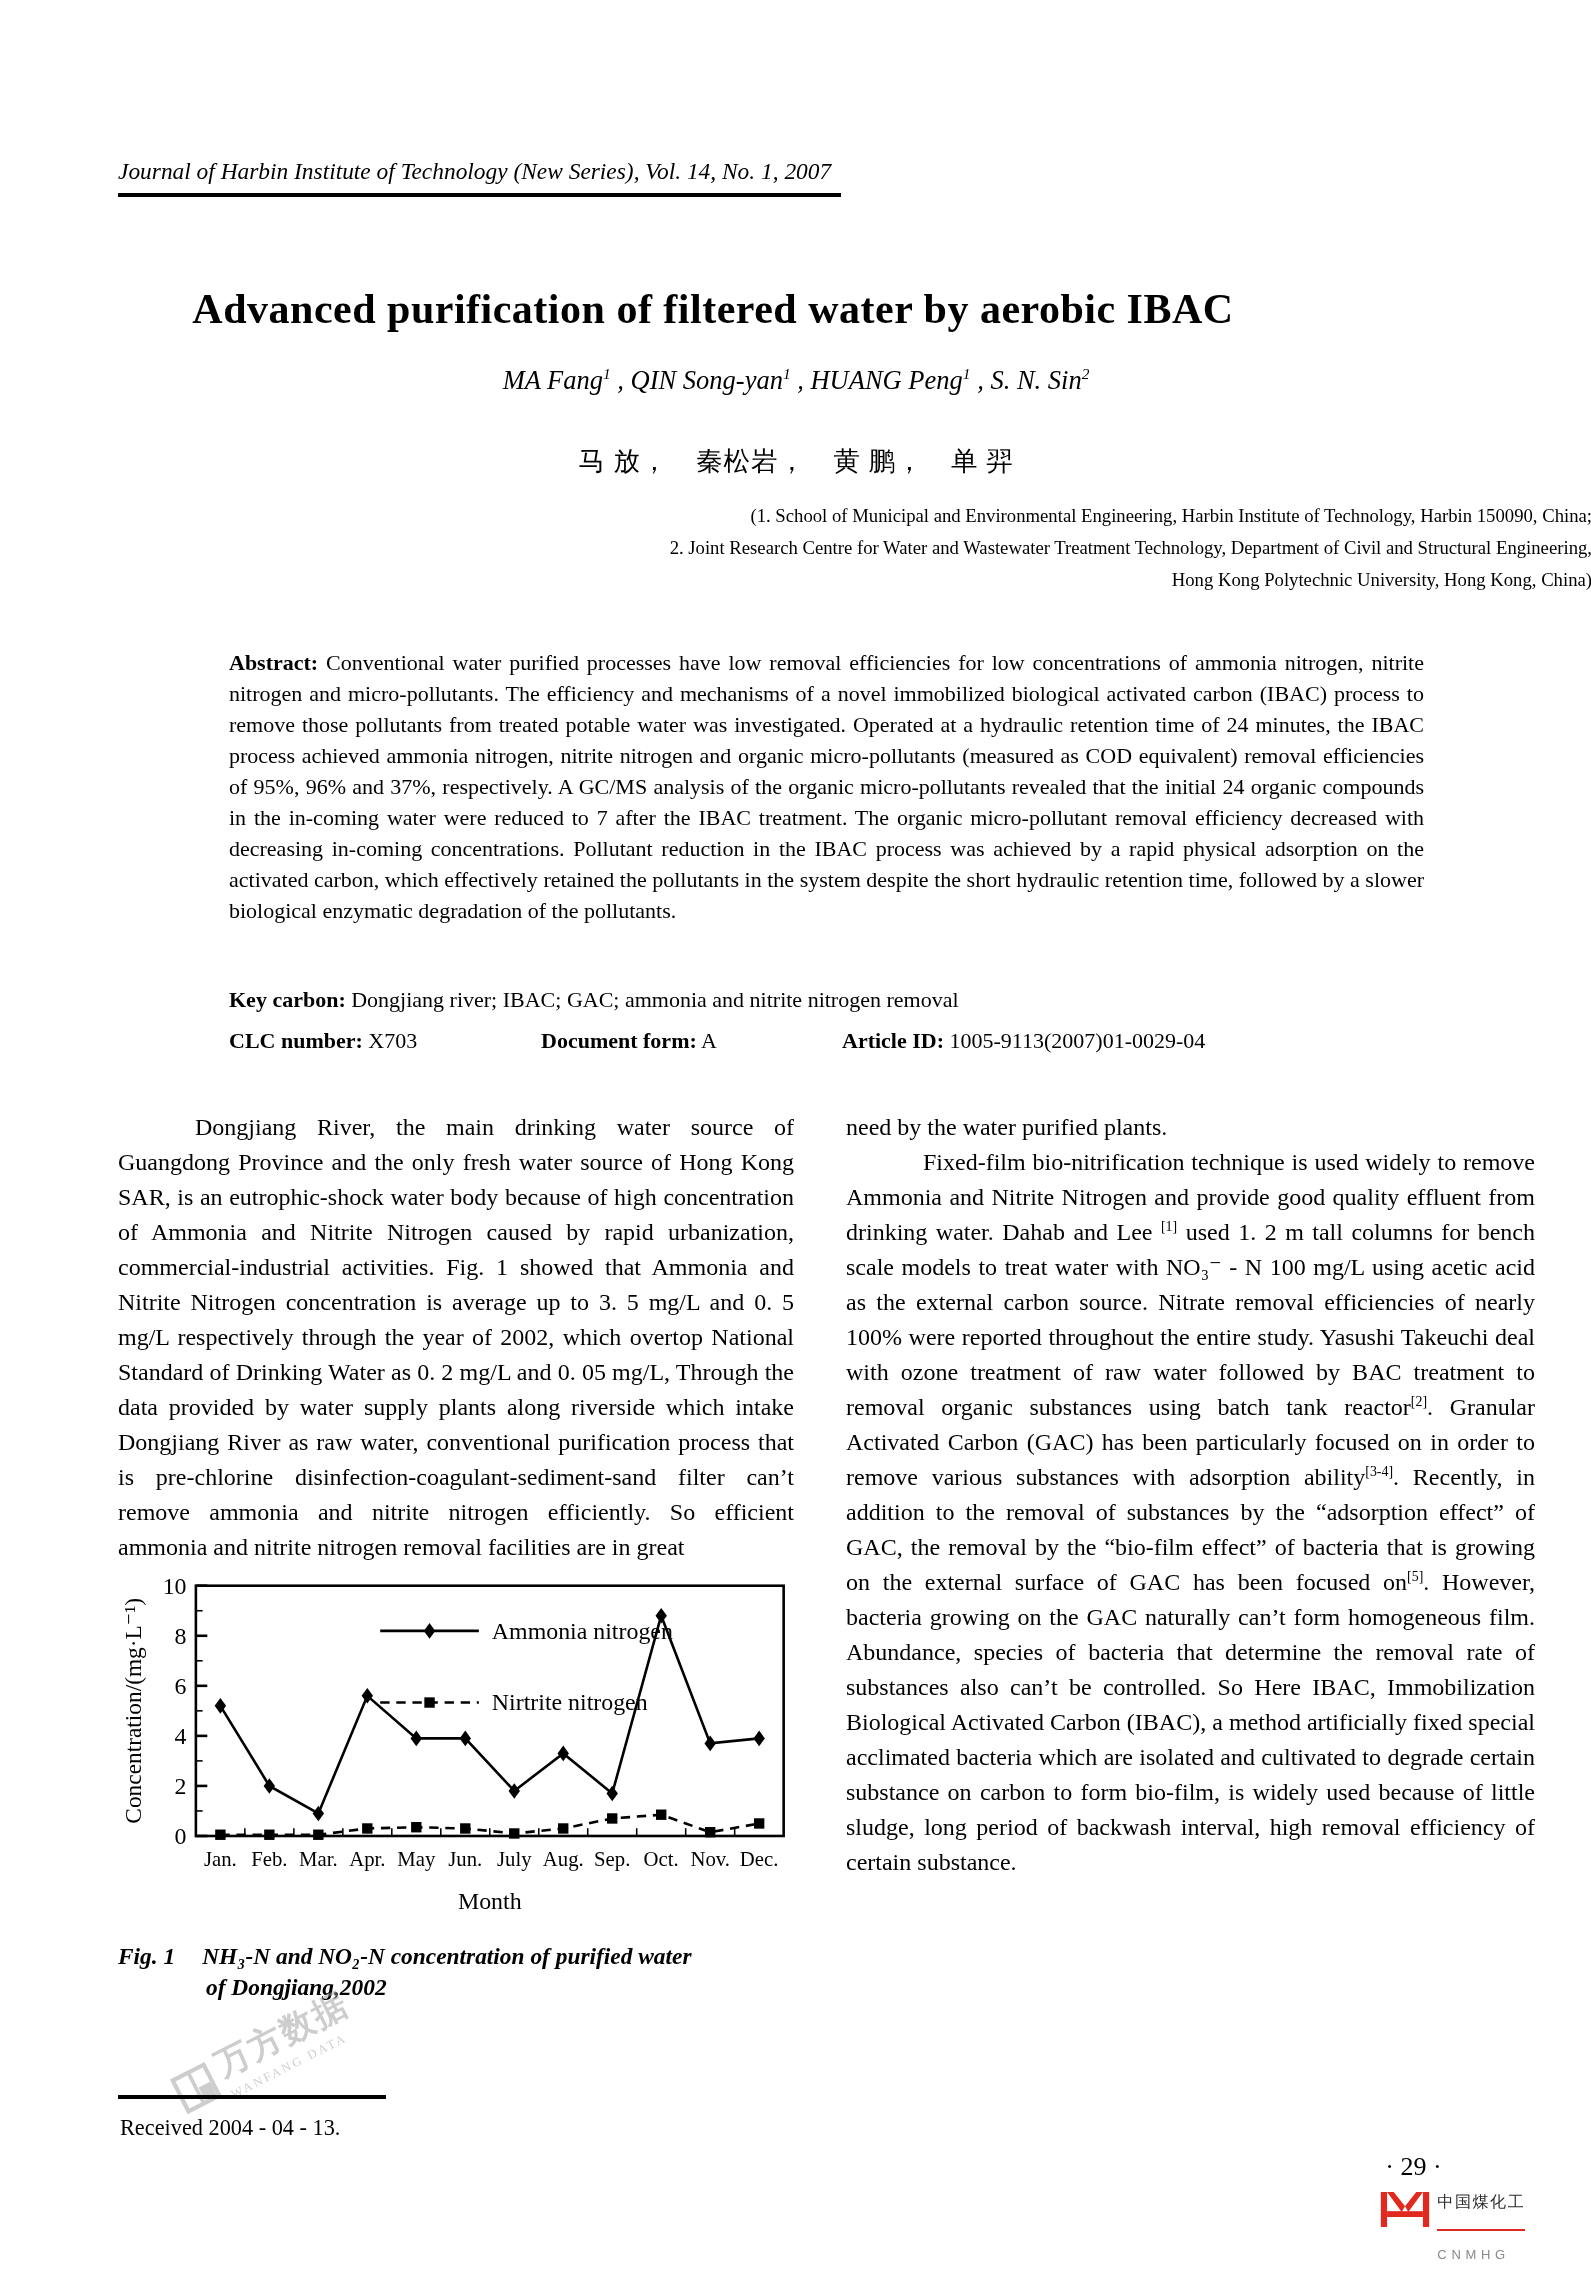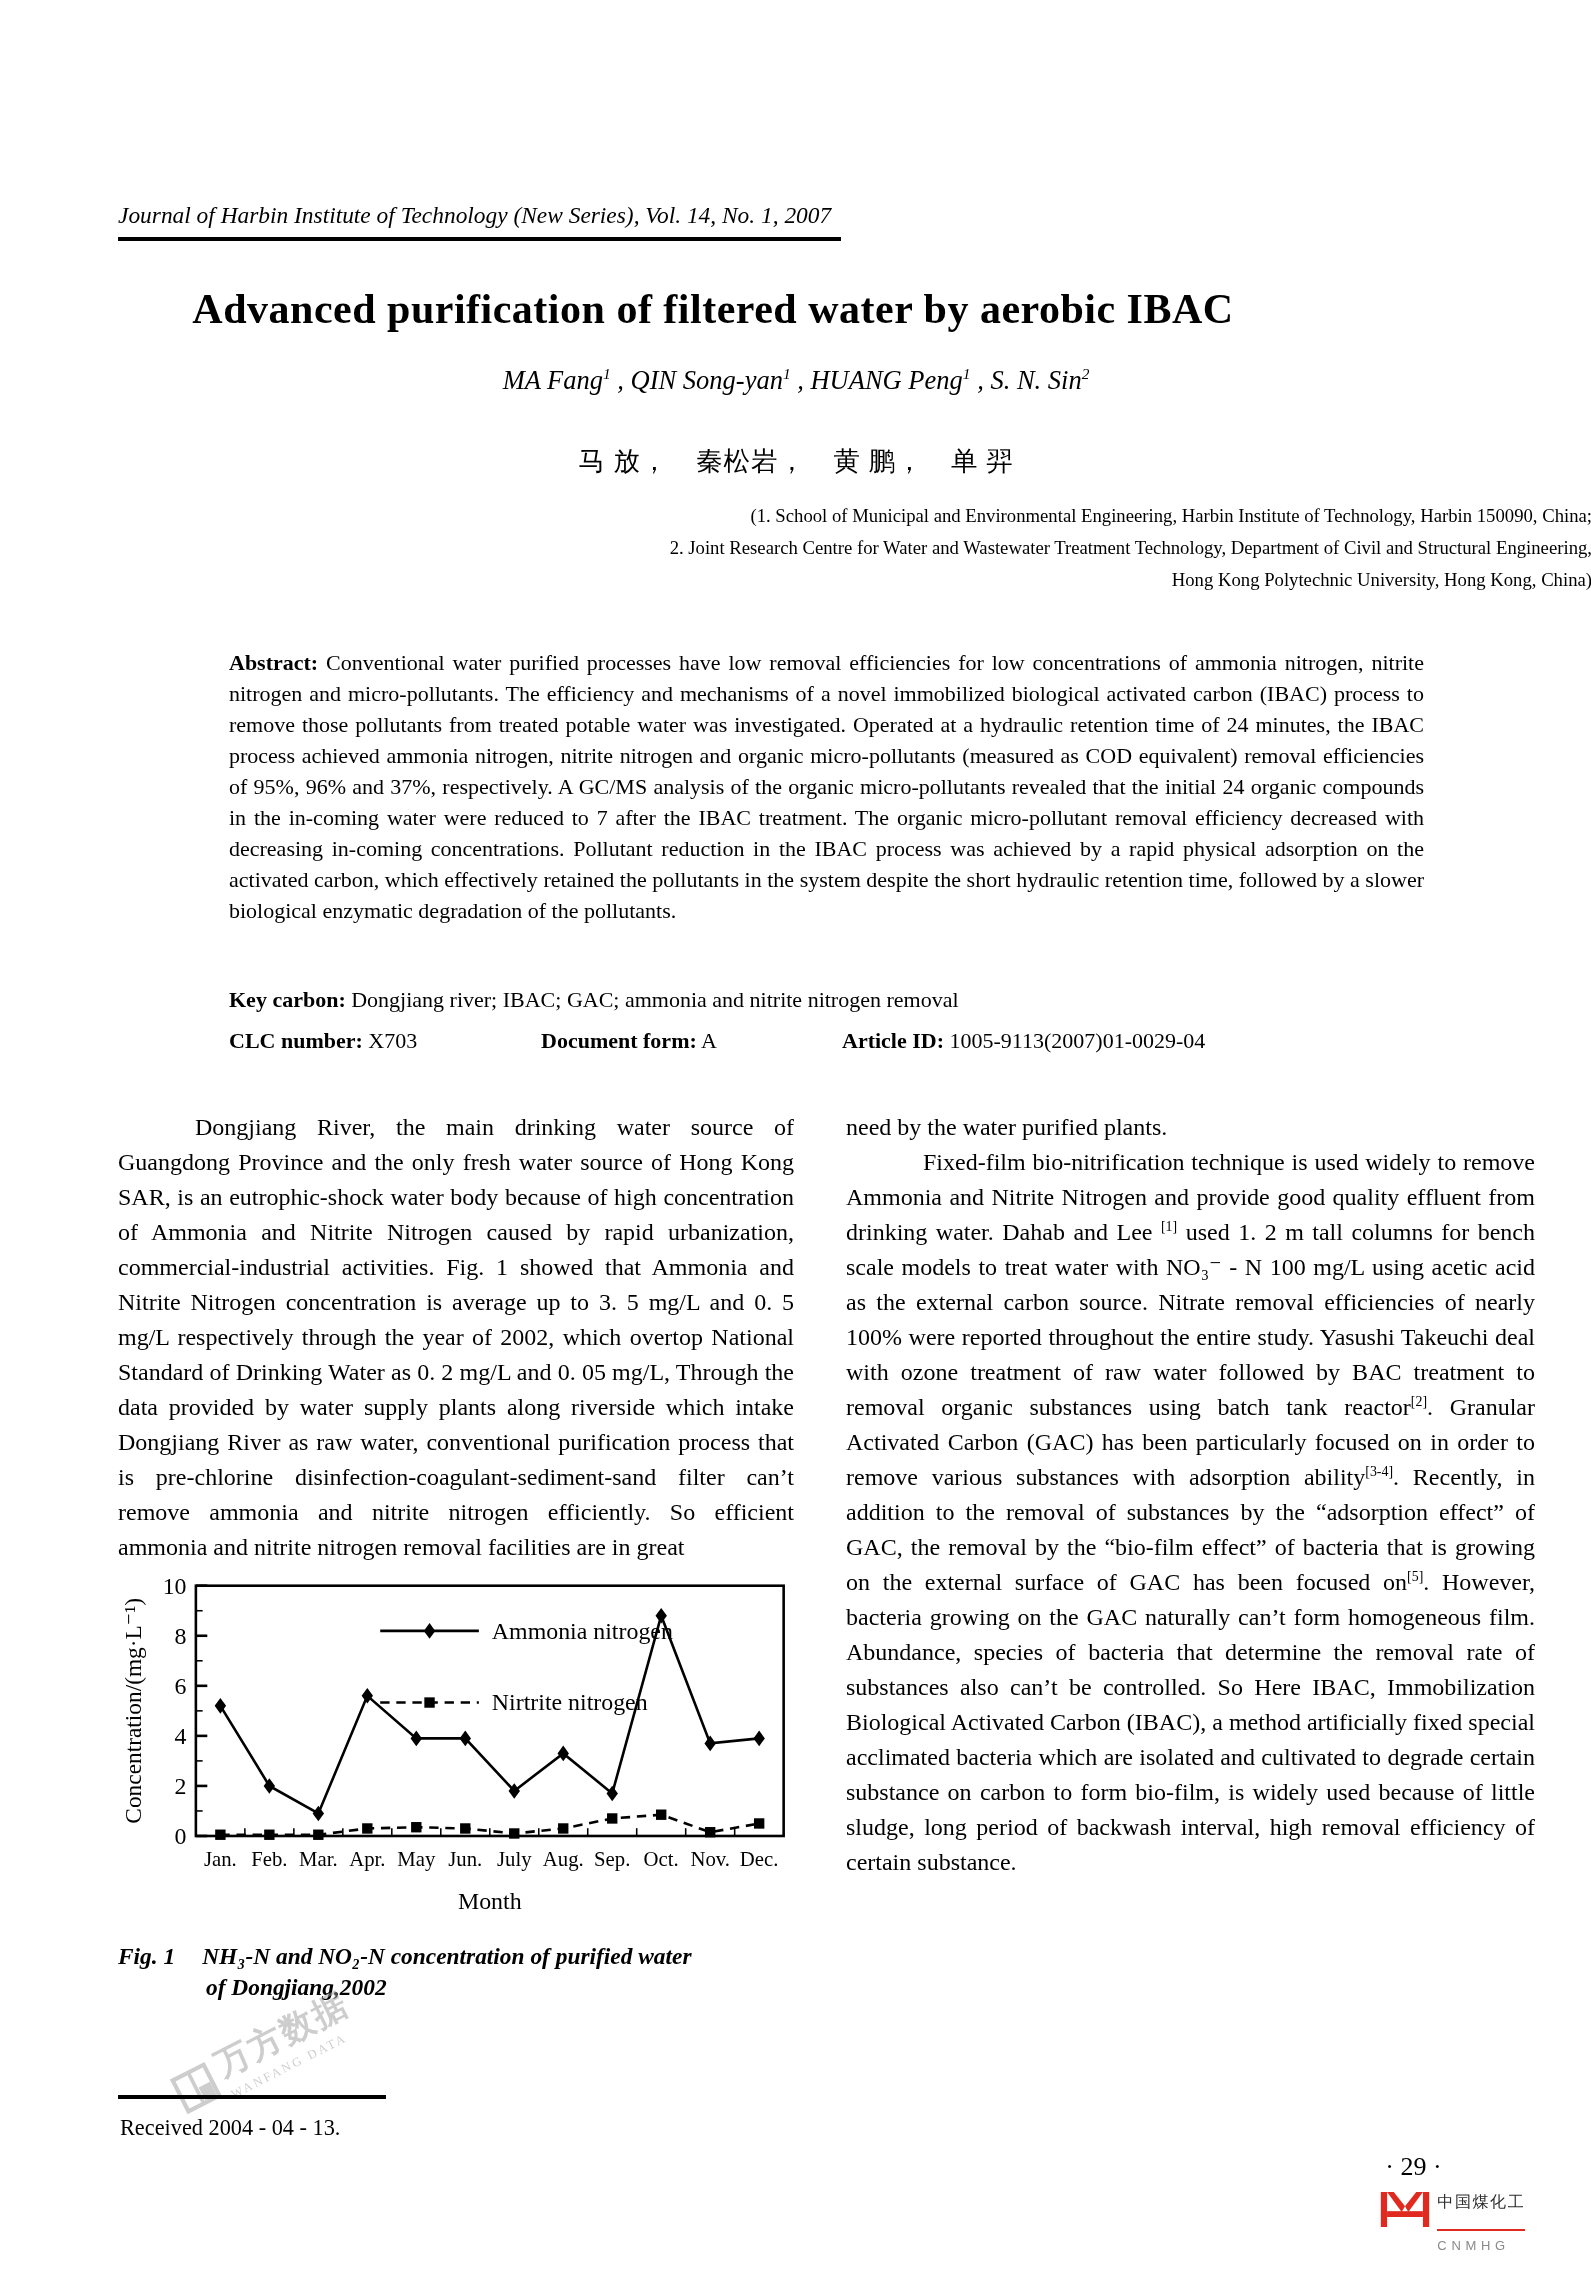--- a/index.html
+++ b/index.html
@@ -6,21 +6,21 @@
   body{
     width:1592px;height:2295px;position:relative;background:#ffffff;color:#000;
     font-family:"Liberation Serif","DejaVu Serif",serif;
     -webkit-font-smoothing:antialiased;
   }
   .abs{position:absolute;}
   sup{font-size:0.58em;vertical-align:super;line-height:0;}
   
   .journal-header{
     left:118px;top:158px;font-style:italic;font-size:23.4px;
-    border-bottom:4.7px solid #000;padding-bottom:8.3px;padding-right:9.4px;margin-top:44px;
+    border-bottom:4.7px solid #000;padding-bottom:8.3px;padding-right:9.4px;
   }
   
   .paper-title{left:0;width:1426px;top:285px;text-align:center;font-weight:bold;font-size:42px;letter-spacing:0.5px;}
   .authors{left:0;width:1592px;top:365px;text-align:center;font-style:italic;font-size:26.5px;}
   .authors-cn{left:0;width:1592px;top:443px;text-align:center;font-size:26.5px;letter-spacing:1px;}
   .affiliations{left:0;width:1592px;top:500px;text-align:right;font-size:18.7px;line-height:32px;}
   
   .abstract{left:229px;top:647px;width:1195px;font-size:22px;line-height:31px;text-align:justify;}
   .abstract b{font-weight:bold;}
   .kw-row{left:229px;top:987px;width:1195px;font-size:22px;}
@@ -39,21 +39,21 @@
   .fig-caption{font-weight:bold;font-size:23.4px;line-height:31px;margin-top:5.2px;font-style:italic;}
   .capgap{display:inline-block;width:27px;}
   .cap2{margin-left:88px;}
   
   .foot-rule{left:118px;top:2095px;width:268px;height:4.2px;background:#000;}
   .received{left:120px;top:2115px;font-size:22.3px;}
   .page-number{left:1346px;top:2152px;width:135px;text-align:center;font-size:26px;}
   .logo{left:1380px;top:2192px;display:flex;align-items:flex-start;gap:7.3px;}
   .logo-text-cn{font-family:"Liberation Sans","DejaVu Sans",sans-serif;font-size:16px;color:#2b2b2b;letter-spacing:1.6px;
     border-bottom:2.1px solid #e02a20;padding-bottom:16px;}
-  .logo-text-en{font-family:"Liberation Sans","DejaVu Sans",sans-serif;font-size:13px;color:#8a8a8a;letter-spacing:4.7px;margin-top:7px;}
+  .logo-text-en{font-family:"Liberation Sans","DejaVu Sans",sans-serif;font-size:13px;color:#8a8a8a;letter-spacing:4.7px;margin-top:16px;}
   
   .watermark{left:167px;top:2022px;transform:rotate(-27deg);opacity:0.5;color:#9d9d9d;display:flex;align-items:center;gap:8.3px;}
   .wm-cn{font-size:34px;font-weight:bold;letter-spacing:2.1px;}
   .wm-en{font-size:12.5px;letter-spacing:2.6px;margin-top:1px;}
   .chart-svg{display:block;}
 </style>
 </head>
 <body>
 
 <div class="abs journal-header">Journal of Harbin Institute of Technology (New Series), Vol. 14, No. 1, 2007</div>

